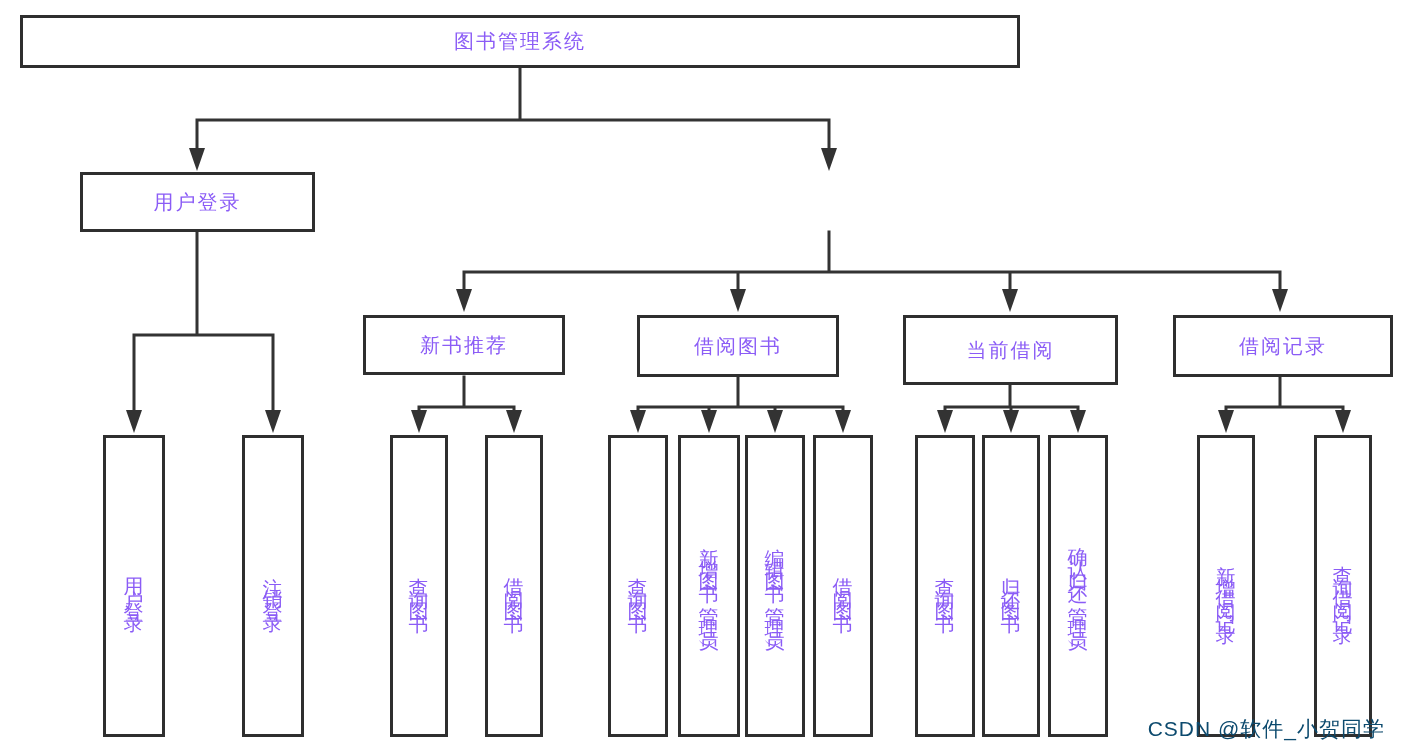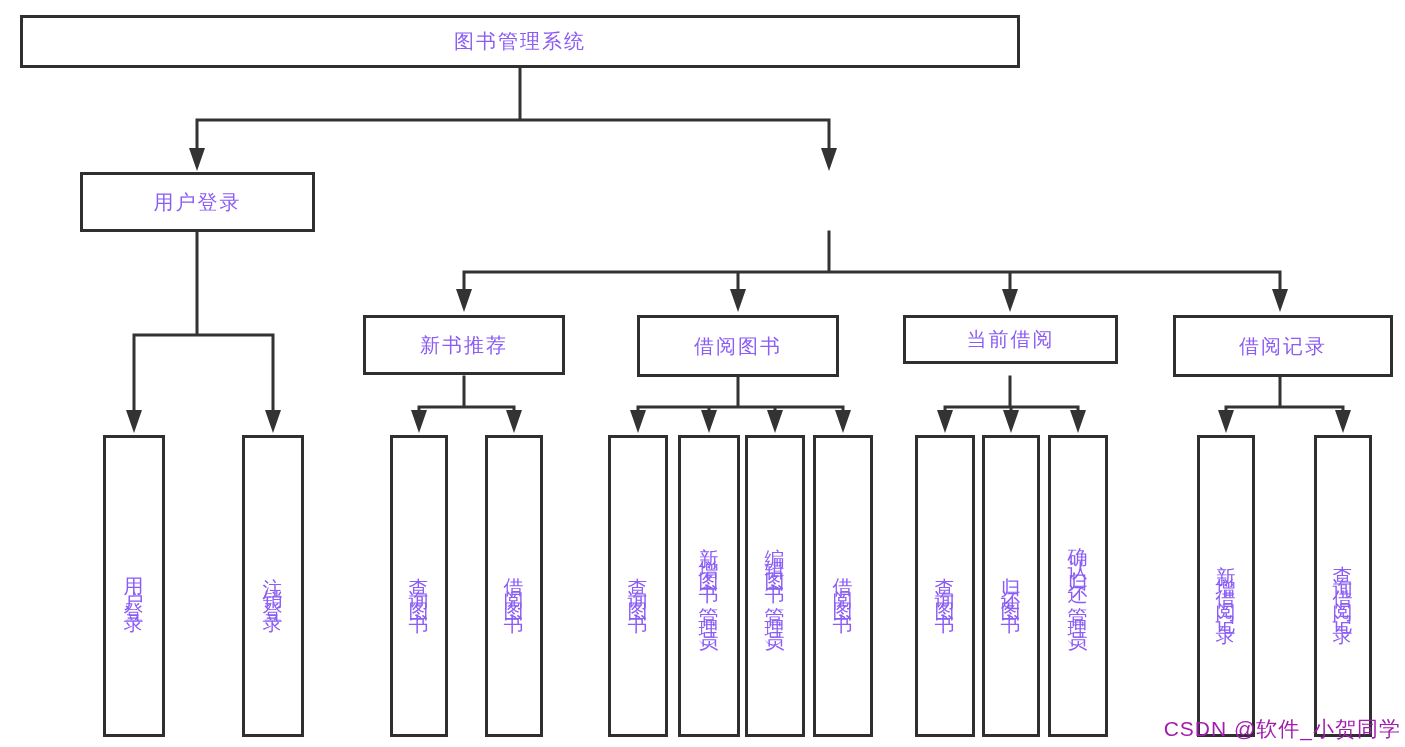--- a/index.html
+++ b/index.html
@@ -11,21 +11,21 @@
   .node {
     position:absolute; box-sizing:border-box; border:3px solid #2f2f2f; background:#ffffff;
     display:flex; align-items:center; justify-content:center; color:#8b5cf6;
   }
   .node.h .lbl { font-size:20px; letter-spacing:2px; white-space:nowrap; }
   .node.v .lbl {
     writing-mode:vertical-rl; text-orientation:mixed;
     font-size:20px; letter-spacing:12px; line-height:1;
   }
   #watermark {
-    position:absolute; right:4px; bottom:4px; font-size:21px; color:#a21caf;
+    position:absolute; right:20px; bottom:4px; font-size:21px; color:#0c4a6e;
     letter-spacing:1px; white-space:nowrap;
   }
   path.c { stroke:#333333; stroke-width:3; fill:none; stroke-linecap:square; }
   polygon.a { fill:#333333; stroke:none; }
 </style>
 </head>
 <body>
 
 <div id="stage">
 
@@ -79,21 +79,21 @@
   <div class="node h" style="left:80px;top:172px;width:235px;height:60px">
     <span class="lbl">用户登录</span>
   </div>
 
   <div class="node h" style="left:363px;top:315px;width:202px;height:60px">
     <span class="lbl">新书推荐</span>
   </div>
   <div class="node h" style="left:637px;top:315px;width:202px;height:62px">
     <span class="lbl">借阅图书</span>
   </div>
-  <div class="node h" style="left:903px;top:315px;width:215px;height:49px">
+  <div class="node h" style="left:903px;top:315px;width:215px;height:70px">
     <span class="lbl">当前借阅</span>
   </div>
   <div class="node h" style="left:1173px;top:315px;width:220px;height:62px">
     <span class="lbl">借阅记录</span>
   </div>
 
   <div class="node v" style="left:103px;top:435px;width:62px;height:302px">
     <span class="lbl">用户登录</span>
   </div>
   <div class="node v" style="left:242px;top:435px;width:62px;height:302px">

